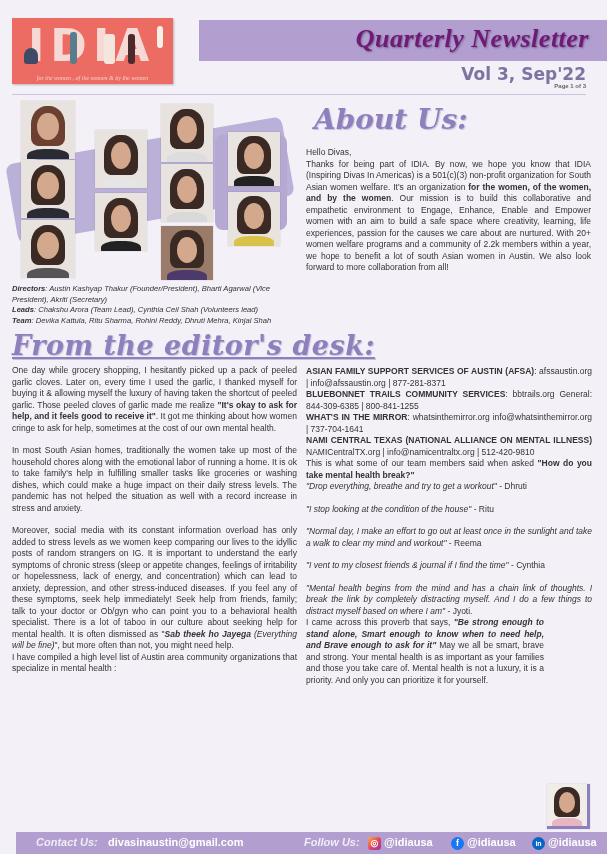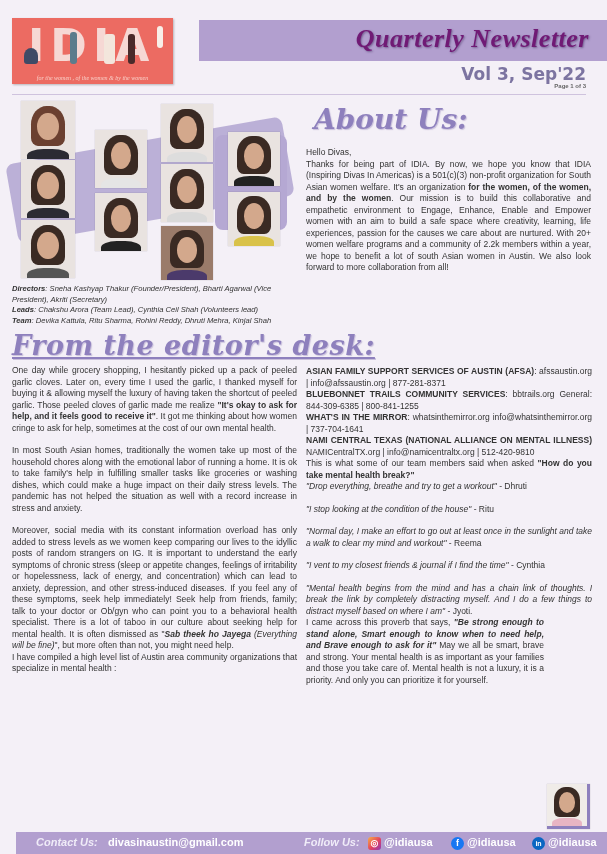--- a/index.html
+++ b/index.html
@@ -124,21 +124,21 @@
       <div class="body" style="background:#222"></div>
     </div>
   <div class="abs photo" style="left:228px;top:192px;width:52px;height:54px;">
       <div class="hair"></div>
       <div class="face"></div>
       <div class="body" style="background:#d9c24a"></div>
     </div>
 </div>
 
 <div class="abs credits">
-  <b>Directors</b><span>: Sneha Kashyap Thakur (Founder/President), Bharti  Agarwal (Vice President), Akriti (Secretary)</span><br>
+  <b>Directors</b><span>: Austin Kashyap Thakur (Founder/President), Bharti  Agarwal (Vice President), Akriti (Secretary)</span><br>
   <b>Leads</b><span>: Chakshu Arora (Team Lead), Cynthia Ceil Shah (Volunteers lead)</span><br>
   <b>Team</b><span>: Devika Kattula, Ritu Sharma, Rohini Reddy, Dhruti Mehra, Kinjal Shah</span>
 </div>
 
 <div class="abs script about-h">About Us:</div>
 <div class="abs text about-body">
   <p style="text-align:left">Hello Divas,</p>
   <p><span>Thanks for being part of IDIA. By now, we hope you know that IDIA (Inspiring Divas In Americas) is a 501(c)(3) non-profit organization for South Asian women welfare. It's an organization </span><b>for the women, of the women, and by the women</b><span>. Our mission is to build this collaborative and empathetic environment to Engage, Enhance, Enable and Empower women with an aim to build a safe space where creativity, learning, life experiences, passion for the causes we care about are nurtured. With 20+ women welfare programs and a community of 2.2k members within a year, we hope to benefit a lot of south Asian women in Austin. We also look forward to more collaboration from all!</span></p>
 </div>
 

